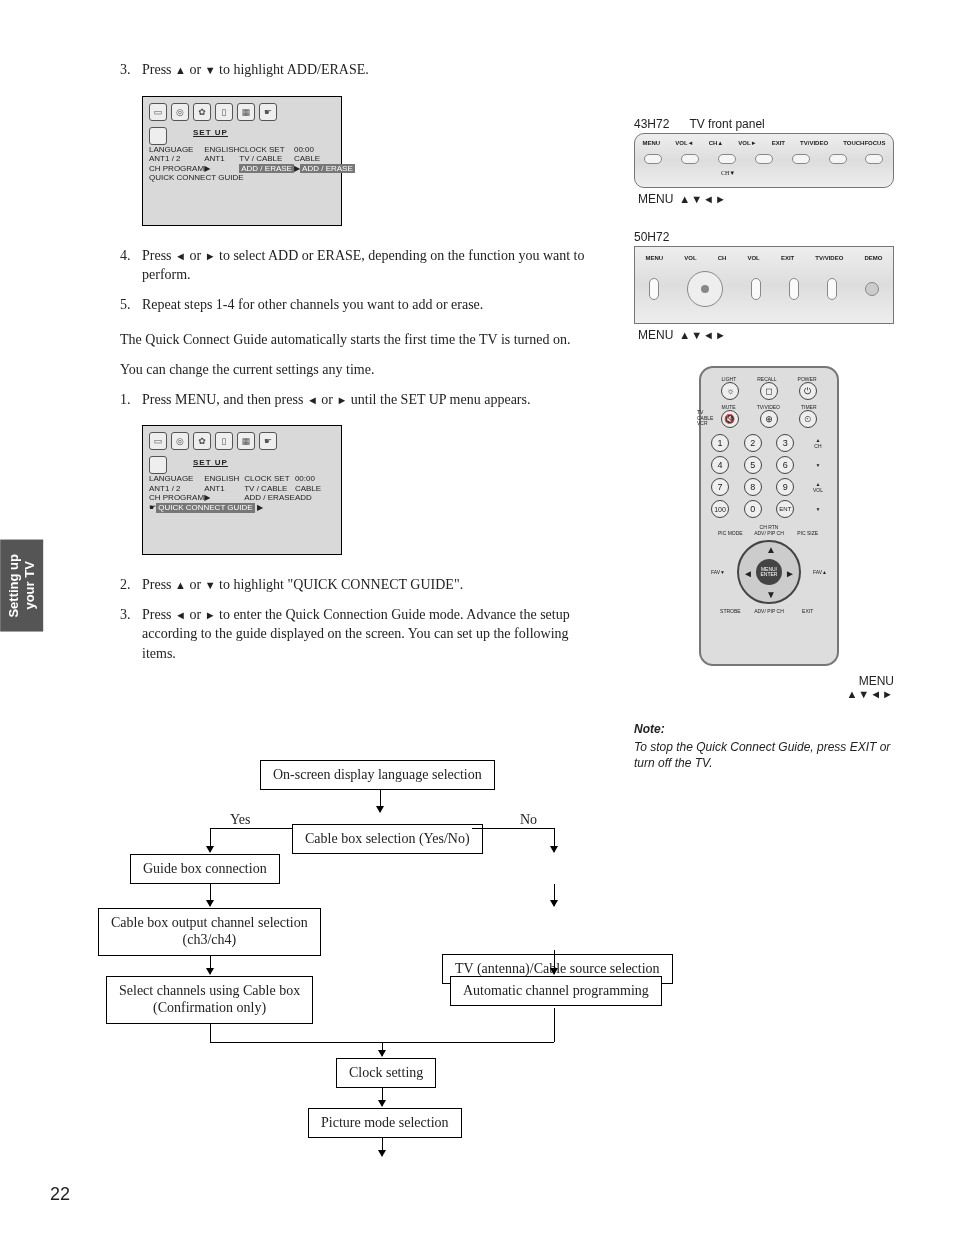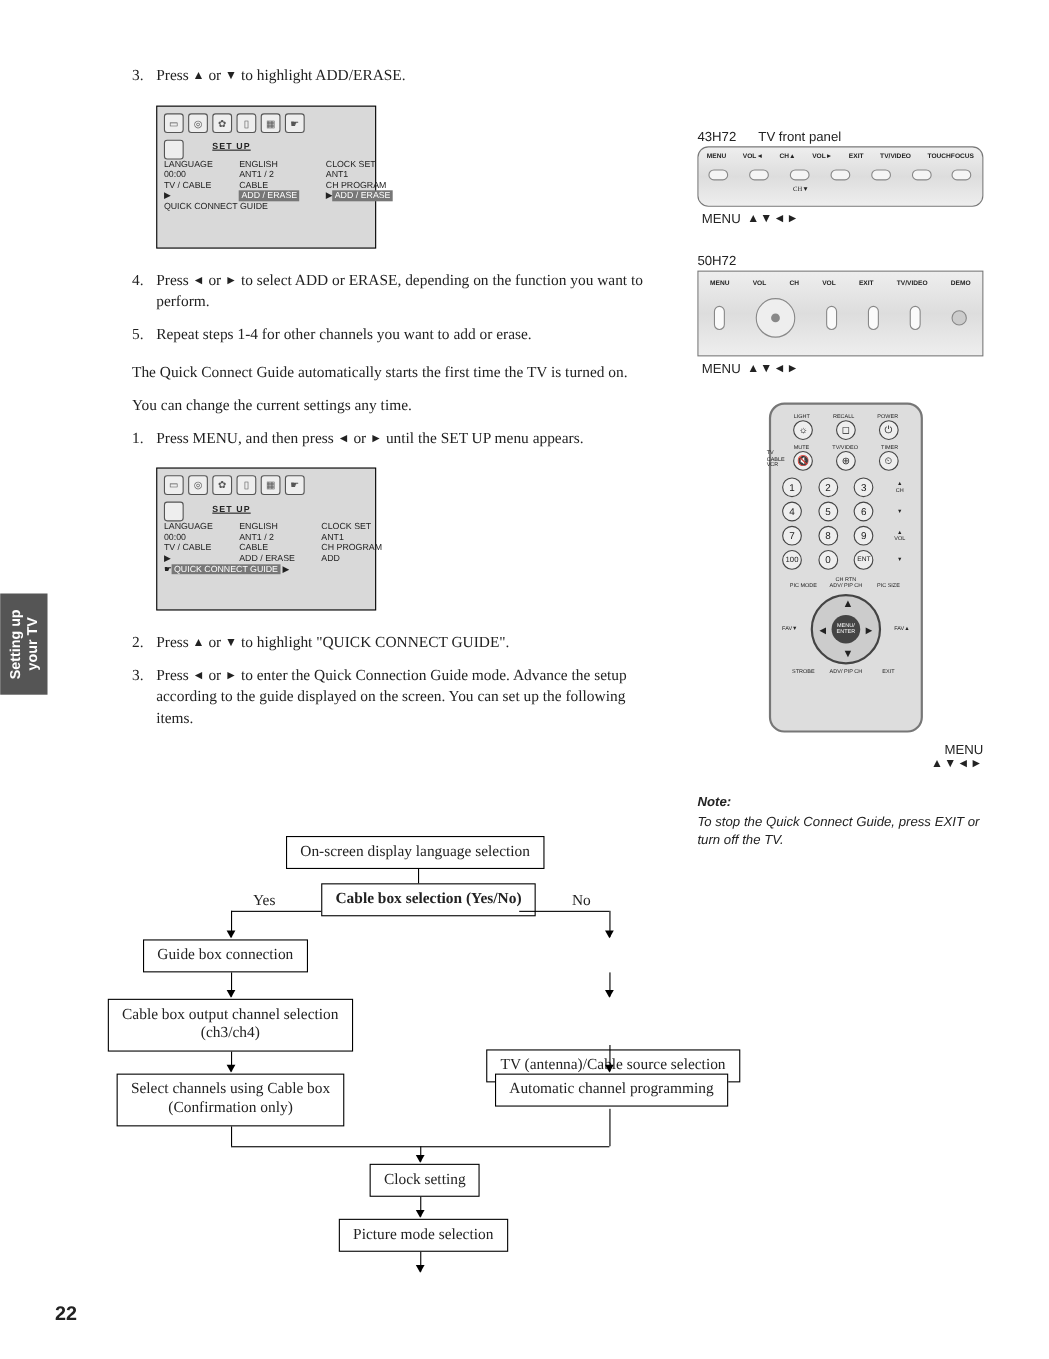--- a/index.html
+++ b/index.html
@@ -27,41 +27,41 @@
     background: #d9d9d9;
     position: relative;
   }
   .menu-icons { display:flex; gap:4px; margin-bottom:6px; }
   .menu-icons div {
     width:18px; height:18px; border:1px solid #555; background:#eee;
     display:flex; align-items:center; justify-content:center;
     border-radius:3px; font-size:9px; color:#555;
   }
   .menu-setup { text-decoration: underline; margin-left: 20px; margin-bottom: 6px; font-weight:bold; letter-spacing:1px;}
-  .menu-rows { display:grid; grid-template-columns: 1fr 1fr 1fr; column-gap:24px; line-height:1.2; }
+  .menu-rows { display:grid; grid-template-columns: 1fr 1fr 1fr 1fr; column-gap:0; line-height:1.2; }
   .menu-rows div { white-space: nowrap; }
   .highlight { background:#777; color:#fff; padding:0 2px; display:inline-block;}
   h2.section {
     font-family: Arial, Helvetica, sans-serif;
     font-weight: 900; font-size: 20px; margin: 18px 0 8px 0;
   }
   p.body { line-height:1.4; margin-bottom:10px; }
 
   
   .side-tab {
     position:absolute; left:0; top:540px;
     background:#555; color:#fff;
     font-family: Arial, sans-serif; font-weight:bold;
     writing-mode: vertical-rl; transform: rotate(180deg);
     padding: 14px 6px; text-align:center; font-size:13px;
     line-height:1.2;
   }
   .pagenum {
     position:absolute; left:50px; bottom:30px;
-    font-family: Arial, sans-serif; font-weight:700; font-size:18px;
+    font-family: Arial, sans-serif; font-weight:400; font-size:18px;
   }
 
   
   .panel-label { font-family: Arial, sans-serif; font-size:12px; margin-bottom:2px; }
   .tv-panel {
     width:260px; height:55px; border:1px solid #777;
     background:linear-gradient(#eee,#ddd,#eee);
     border-radius:10px;
     position:relative; margin-bottom:4px;
   }
@@ -427,21 +427,21 @@
     <span class="note-text">To stop the Quick Connect Guide, press EXIT or turn off the TV.</span>
   </div>
 </div>
 
 <div class="flowchart">
   <div class="fbox" style="left:180px;top:0;">On-screen display language selection</div>
   <div class="fconn farrow-down" style="left:300px;top:30px;width:1px;height:22px;"></div>
 
   <div class="flabel" style="left:150px;top:52px;">Yes</div>
   <div class="flabel" style="left:440px;top:52px;">No</div>
-  <div class="fbox" style="left:212px;top:43px;font-weight:bold;">Cable box selection (Yes/No)</div>
+  <div class="fbox" style="left:212px;top:64px;">Cable box selection (Yes/No)</div>
 
   <div class="fconn" style="left:130px;top:68px;width:82px;height:1px;"></div>
   <div class="fconn farrow-down" style="left:130px;top:68px;width:1px;height:24px;"></div>
   <div class="fconn" style="left:392px;top:68px;width:82px;height:1px;"></div>
   <div class="fconn farrow-down" style="left:474px;top:68px;width:1px;height:24px;"></div>
 
   <div class="fbox" style="left:50px;top:94px;">Guide box connection</div>
 
   <div class="fconn farrow-down" style="left:130px;top:124px;width:1px;height:22px;"></div>
   <div class="fconn farrow-down" style="left:474px;top:124px;width:1px;height:22px;"></div>

